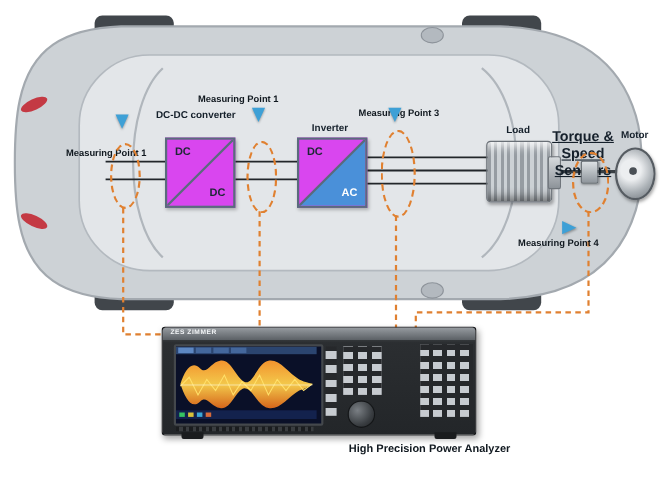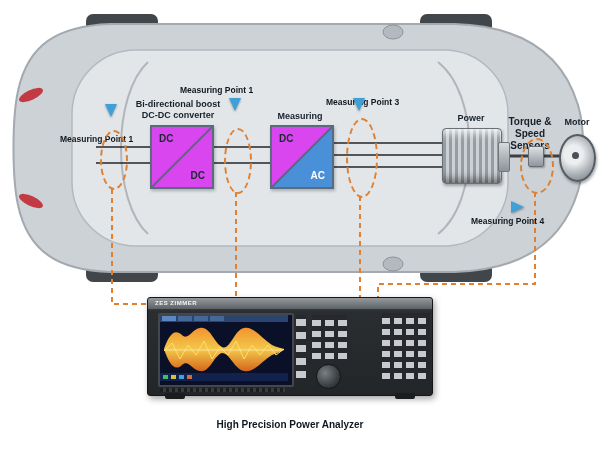--- a/index.html
+++ b/index.html
@@ -116,22 +116,22 @@
     background:repeating-linear-gradient(0deg,transparent 0 6px,#26282b 6px 11px),
                repeating-linear-gradient(90deg,#c7cbd0 0 8px,#26282b 8px 12px);
   }
   .an-vent {
     position:absolute; left:12px; bottom:3px; width:125px; height:4px;
     background:repeating-linear-gradient(90deg,#1b1d1f 0 3px,#3a3d40 3px 6px);
   }
   .an-foot { position:absolute; top:393px; width:20px; height:6px; background:#1a1c1e; border-radius:0 0 2px 2px; }
 
   .caption {
-    position:absolute; left:130px; top:403px; width:320px; text-align:center;
-    font-size:10px; font-weight:bold; color:#10181f;margin-top:16px;
+    position:absolute; left:144px; top:403px; width:320px; text-align:right;
+    font-size:10px; font-weight:bold; color:#10181f;
   }
 </style>
 </head>
 <body>
 
 <div class="canvas">
 
   <svg class="layer" width="600" height="450" viewBox="0 0 600 450">
 
     <g>
@@ -169,45 +169,44 @@
     <g stroke="#E08030" stroke-width="2" stroke-dasharray="5 4" fill="none">
       <polyline points="112,189 112,304 146,304"></polyline>
       <polyline points="236,192 236,298"></polyline>
       <polyline points="360,196 360,298"></polyline>
       <polyline points="535,192 535,284 378,284 378,298"></polyline>
     </g>
   </svg>
 
 
   <div class="comp-label" style="left:112px; top:99px; width:132px;">
-    <div>Bi-directional boost</div>
     <div>DC-DC converter</div>
   </div>
   <div class="conv-box" style="left:150px; top:125px;">
     <svg viewBox="0 0 60 60" preserveAspectRatio="none">
       <line x1="60" y1="0" x2="0" y2="60" stroke="#5a6b7d" stroke-width="2"></line>
     </svg>
     <span class="conv-lbl tl">DC</span>
     <span class="conv-lbl br">DC</span>
   </div>
 
-  <div class="comp-label" style="left:270px; top:111px; width:60px;">Measuring</div>
+  <div class="comp-label" style="left:270px; top:111px; width:60px;">Inverter</div>
   <div class="conv-box" style="left:270px; top:125px;">
     <svg viewBox="0 0 60 60" preserveAspectRatio="none">
       <polygon points="60,0 60,60 0,60" fill="#4A90D9"></polygon>
       <line x1="60" y1="0" x2="0" y2="60" stroke="#5a6b7d" stroke-width="2"></line>
     </svg>
     <span class="conv-lbl tl">DC</span>
     <span class="conv-lbl br white">AC</span>
   </div>
 
-  <div class="comp-label" style="left:440px; top:113px; width:62px;">Power</div>
+  <div class="comp-label" style="left:440px; top:113px; width:62px;">Load</div>
   <div class="motor"></div>
 
-  <div class="comp-label" style="left:496px; top:116px; width:68px; font-size:10px;">
+  <div class="comp-label" style="left:496px; top:116px; width:68px; font-size:13px;text-decoration:underline;">
     <div>Torque &amp;</div>
     <div>Speed Sensors</div>
   </div>
   <div class="sensor"></div>
 
   <div class="comp-label" style="left:560px; top:117px; width:34px;">Motor</div>
   <div class="load-wheel"></div>
 
   <div class="mp-label" style="left:60px; top:92px;margin-top:42px;">Measuring Point 1</div>
   <div class="tri-down" style="left:105px; top:104px;"></div>

